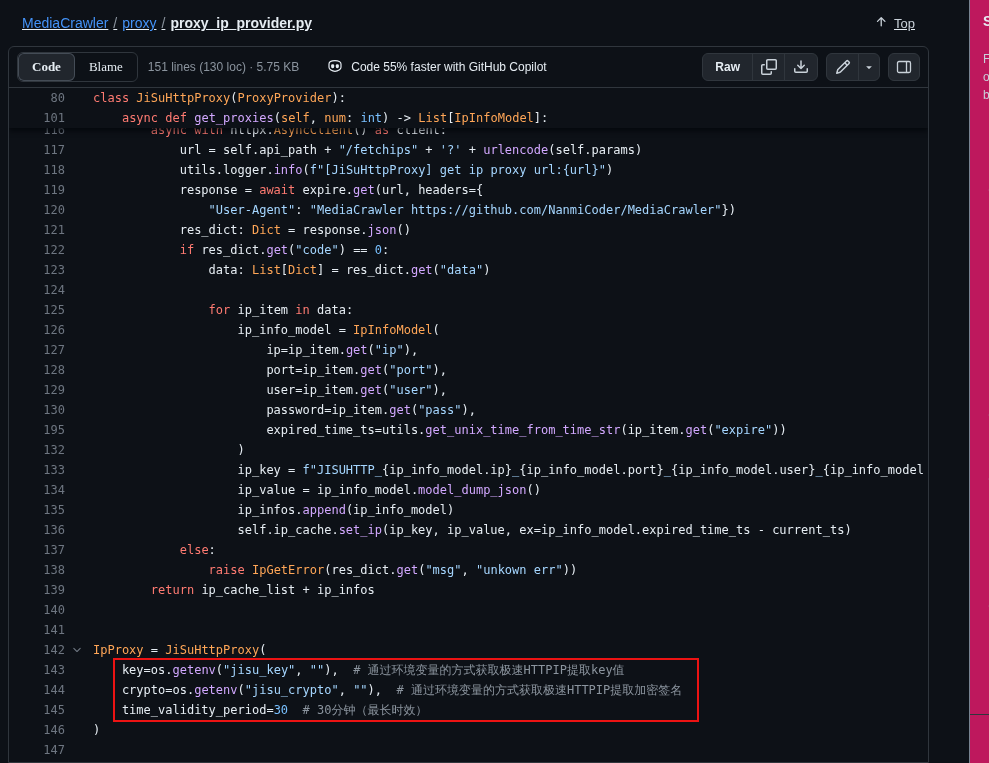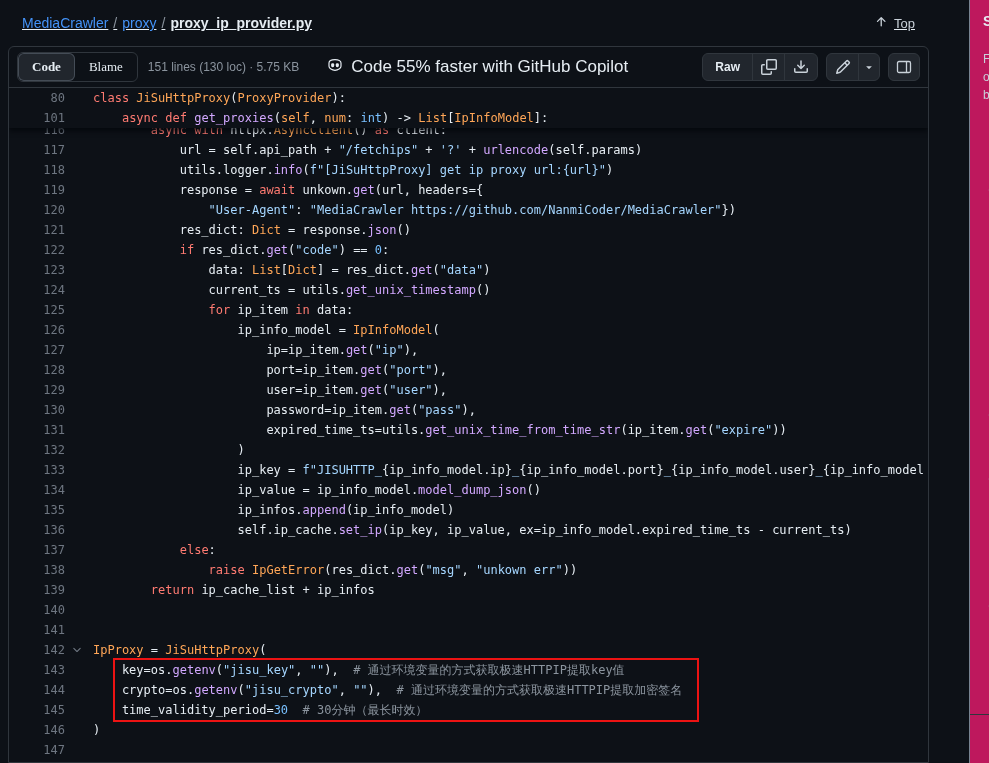--- a/index.html
+++ b/index.html
@@ -22,21 +22,21 @@
   .top-btn { display:flex; align-items:center; gap:6px; color:#c9d1d9; font-size:13px; }
 
   .container { position:absolute; left:8px; top:46px; width:921px; height:717px;
     border:1px solid #30363d; border-radius:6px 6px 0 0; background:#0d1117; overflow:hidden; }
 
   .toolbar { height:41px; border-bottom:1px solid #30363d; display:flex; align-items:center; padding:0 8px; gap:10px; }
   .seg { display:flex; align-items:center; border:1px solid #30363d; border-radius:6px; height:30px; overflow:hidden; }
   .seg-btn { font-size:13px; color:#e6edf3; padding:0 14px; height:100%; display:flex; align-items:center;font-family:Liberation Serif, serif; }
   .seg-btn.active { background:#21262d; box-shadow:inset 0 0 0 1px #444c56; border-radius:6px; font-weight:600; }
   .stats { font-size:12px; color:#8b949e; white-space:nowrap; }
-  .copilot { display:flex; align-items:center; gap:8px; font-size:17px; color:#e6edf3; margin-left:18px; white-space:nowrap; }
+  .copilot { display:flex; align-items:center; gap:8px; font-size:12px; color:#e6edf3; margin-left:18px; white-space:nowrap; }
   .tb-right { margin-left:auto; display:flex; align-items:center; gap:8px; }
   .btn-group { display:flex; height:28px; border:1px solid #30363d; border-radius:6px; background:#21262d; overflow:hidden; align-items:stretch; }
   .btn-group > button { display:flex; align-items:center; justify-content:center; border-right:1px solid #30363d; }
   .btn-group > button:last-child { border-right:none; }
   .raw-label { font-size:12px; font-weight:600; padding:0 12px; }
   .icon-btn { width:32px; }
   .dd-btn { width:20px; }
   .panel-btn { width:32px; height:28px; border:1px solid #30363d; border-radius:6px; background:#21262d;
     display:flex; align-items:center; justify-content:center; }
   .ic { fill:#c9d1d9; }
@@ -141,33 +141,33 @@
             </svg>
           </button>
       </div>
     </div>
 
     <div class="code-area">
       <div class="lines" id="code-lines">
           <div class="row"><span class="ln">116</span><span class="fold"></span><pre class="codeln"><span class="tk-p">        </span><span class="tk-k">async</span><span class="tk-p"> </span><span class="tk-k">with</span><span class="tk-p"> httpx.</span><span class="tk-t">AsyncClient</span><span class="tk-p">() </span><span class="tk-k">as</span><span class="tk-p"> client:</span></pre></div>
           <div class="row"><span class="ln">117</span><span class="fold"></span><pre class="codeln"><span class="tk-p">            url = self.api_path + </span><span class="tk-s">"/fetchips"</span><span class="tk-p"> + </span><span class="tk-s">'?'</span><span class="tk-p"> + </span><span class="tk-f">urlencode</span><span class="tk-p">(self.params)</span></pre></div>
           <div class="row"><span class="ln">118</span><span class="fold"></span><pre class="codeln"><span class="tk-p">            utils.logger.</span><span class="tk-f">info</span><span class="tk-p">(</span><span class="tk-s">f"[JiSuHttpProxy] get ip proxy url:{url}"</span><span class="tk-p">)</span></pre></div>
-          <div class="row"><span class="ln">119</span><span class="fold"></span><pre class="codeln"><span class="tk-p">            response = </span><span class="tk-k">await</span><span class="tk-p"> unkown.</span><span class="tk-f">get</span><span class="tk-p">(url, headers={</span></pre></div>
+          <div class="row"><span class="ln">119</span><span class="fold"></span><pre class="codeln"><span class="tk-p">            response = </span><span class="tk-k">await</span><span class="tk-p"> expire.</span><span class="tk-f">get</span><span class="tk-p">(url, headers={</span></pre></div>
           <div class="row"><span class="ln">120</span><span class="fold"></span><pre class="codeln"><span class="tk-p">                </span><span class="tk-s">"User-Agent"</span><span class="tk-p">: </span><span class="tk-s">"MediaCrawler https://github.com/NanmiCoder/MediaCrawler"</span><span class="tk-p">})</span></pre></div>
           <div class="row"><span class="ln">121</span><span class="fold"></span><pre class="codeln"><span class="tk-p">            res_dict: </span><span class="tk-t">Dict</span><span class="tk-p"> = response.</span><span class="tk-f">json</span><span class="tk-p">()</span></pre></div>
           <div class="row"><span class="ln">122</span><span class="fold"></span><pre class="codeln"><span class="tk-p">            </span><span class="tk-k">if</span><span class="tk-p"> res_dict.</span><span class="tk-f">get</span><span class="tk-p">(</span><span class="tk-s">"code"</span><span class="tk-p">) == </span><span class="tk-n">0</span><span class="tk-p">:</span></pre></div>
           <div class="row"><span class="ln">123</span><span class="fold"></span><pre class="codeln"><span class="tk-p">                data: </span><span class="tk-t">List</span><span class="tk-p">[</span><span class="tk-t">Dict</span><span class="tk-p">] = res_dict.</span><span class="tk-f">get</span><span class="tk-p">(</span><span class="tk-s">"data"</span><span class="tk-p">)</span></pre></div>
-          <div class="row"><span class="ln">124</span><span class="fold"></span><pre class="codeln"><span class="tk-p">                current_ts = utils.</span><span class="tk-f">get_unix_timestamp</span><span class="tk-p">()</span></pre></div>
+          <div class="row"><span class="ln">124</span><span class="fold"></span></div>
           <div class="row"><span class="ln">125</span><span class="fold"></span><pre class="codeln"><span class="tk-p">                </span><span class="tk-k">for</span><span class="tk-p"> ip_item </span><span class="tk-k">in</span><span class="tk-p"> data:</span></pre></div>
           <div class="row"><span class="ln">126</span><span class="fold"></span><pre class="codeln"><span class="tk-p">                    ip_info_model = </span><span class="tk-t">IpInfoModel</span><span class="tk-p">(</span></pre></div>
           <div class="row"><span class="ln">127</span><span class="fold"></span><pre class="codeln"><span class="tk-p">                        ip=ip_item.</span><span class="tk-f">get</span><span class="tk-p">(</span><span class="tk-s">"ip"</span><span class="tk-p">),</span></pre></div>
           <div class="row"><span class="ln">128</span><span class="fold"></span><pre class="codeln"><span class="tk-p">                        port=ip_item.</span><span class="tk-f">get</span><span class="tk-p">(</span><span class="tk-s">"port"</span><span class="tk-p">),</span></pre></div>
           <div class="row"><span class="ln">129</span><span class="fold"></span><pre class="codeln"><span class="tk-p">                        user=ip_item.</span><span class="tk-f">get</span><span class="tk-p">(</span><span class="tk-s">"user"</span><span class="tk-p">),</span></pre></div>
           <div class="row"><span class="ln">130</span><span class="fold"></span><pre class="codeln"><span class="tk-p">                        password=ip_item.</span><span class="tk-f">get</span><span class="tk-p">(</span><span class="tk-s">"pass"</span><span class="tk-p">),</span></pre></div>
-          <div class="row"><span class="ln">131</span><span class="fold"></span><pre class="codeln"><span class="tk-p">                        expired_time_ts=utils.</span><span class="tk-f">get_unix_time_from_time_str</span><span class="tk-p">(ip_item.</span><span class="tk-f">get</span><span class="tk-p">(</span><span class="tk-s">"expire"</span><span class="tk-p">))</span></pre></div>
+          <div class="row"><span class="ln">195</span><span class="fold"></span><pre class="codeln"><span class="tk-p">                        expired_time_ts=utils.</span><span class="tk-f">get_unix_time_from_time_str</span><span class="tk-p">(ip_item.</span><span class="tk-f">get</span><span class="tk-p">(</span><span class="tk-s">"expire"</span><span class="tk-p">))</span></pre></div>
           <div class="row"><span class="ln">132</span><span class="fold"></span><pre class="codeln"><span class="tk-p">                    )</span></pre></div>
           <div class="row"><span class="ln">133</span><span class="fold"></span><pre class="codeln"><span class="tk-p">                    ip_key = </span><span class="tk-s">f"JISUHTTP_</span><span class="tk-p">{ip_info_model.ip}</span><span class="tk-s">_</span><span class="tk-p">{ip_info_model.port}</span><span class="tk-s">_</span><span class="tk-p">{ip_info_model.user}</span><span class="tk-s">_</span><span class="tk-p">{ip_info_model</span></pre></div>
           <div class="row"><span class="ln">134</span><span class="fold"></span><pre class="codeln"><span class="tk-p">                    ip_value = ip_info_model.</span><span class="tk-f">model_dump_json</span><span class="tk-p">()</span></pre></div>
           <div class="row"><span class="ln">135</span><span class="fold"></span><pre class="codeln"><span class="tk-p">                    ip_infos.</span><span class="tk-f">append</span><span class="tk-p">(ip_info_model)</span></pre></div>
           <div class="row"><span class="ln">136</span><span class="fold"></span><pre class="codeln"><span class="tk-p">                    self.ip_cache.</span><span class="tk-f">set_ip</span><span class="tk-p">(ip_key, ip_value, ex=ip_info_model.expired_time_ts - current_ts)</span></pre></div>
           <div class="row"><span class="ln">137</span><span class="fold"></span><pre class="codeln"><span class="tk-p">            </span><span class="tk-k">else</span><span class="tk-p">:</span></pre></div>
           <div class="row"><span class="ln">138</span><span class="fold"></span><pre class="codeln"><span class="tk-p">                </span><span class="tk-k">raise</span><span class="tk-p"> </span><span class="tk-t">IpGetError</span><span class="tk-p">(res_dict.</span><span class="tk-f">get</span><span class="tk-p">(</span><span class="tk-s">"msg"</span><span class="tk-p">, </span><span class="tk-s">"unkown err"</span><span class="tk-p">))</span></pre></div>
           <div class="row"><span class="ln">139</span><span class="fold"></span><pre class="codeln"><span class="tk-p">        </span><span class="tk-k">return</span><span class="tk-p"> ip_cache_list + ip_infos</span></pre></div>
           <div class="row"><span class="ln">140</span><span class="fold"></span><pre class="codeln"></pre></div>
           <div class="row"><span class="ln">141</span><span class="fold"></span><pre class="codeln"></pre></div>

